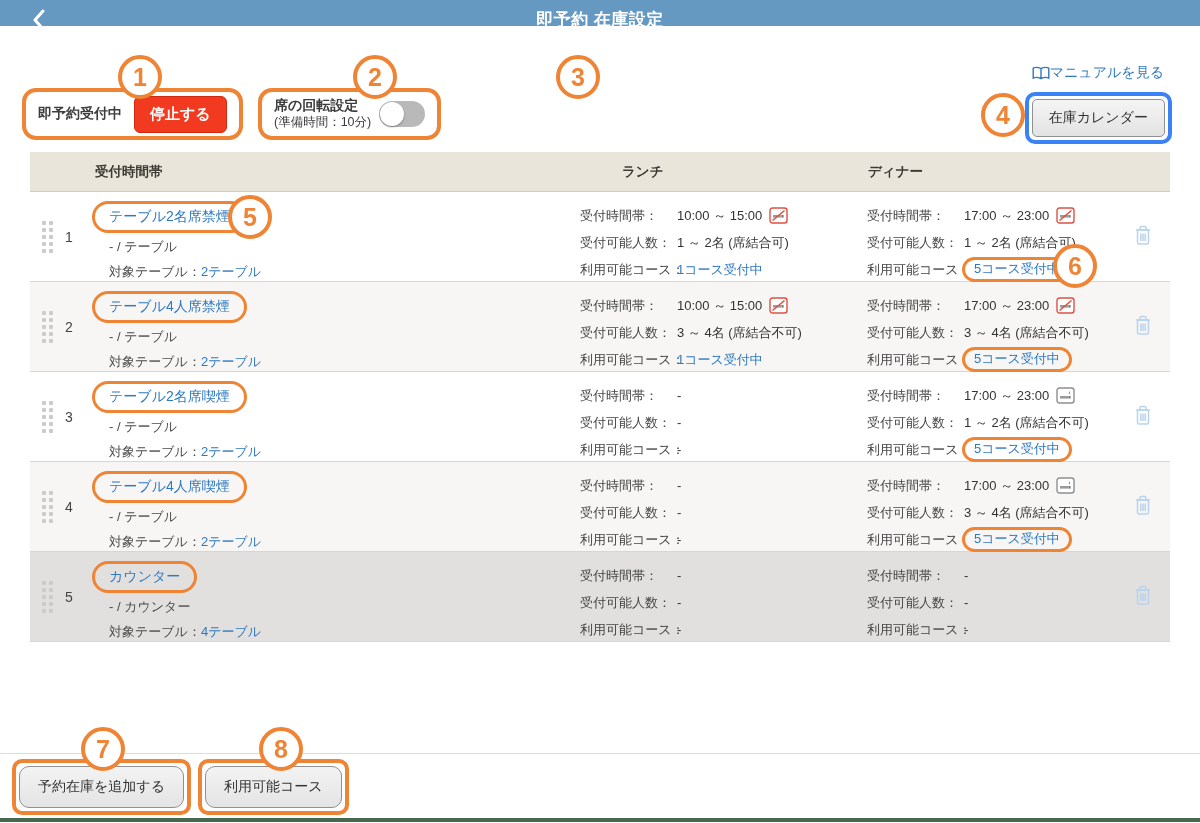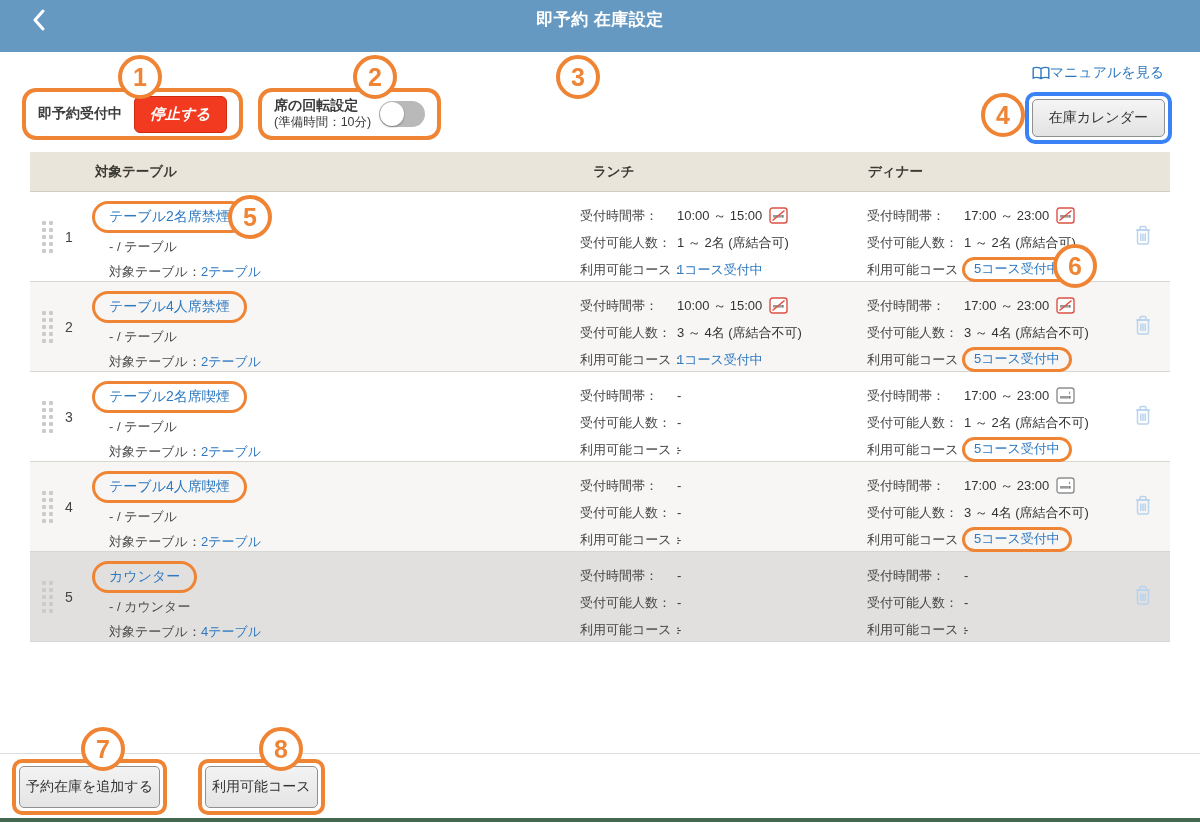--- a/index.html
+++ b/index.html
@@ -1,21 +1,21 @@
 <!DOCTYPE html>
 <html><head>
 <meta charset="utf-8">
 <style>
   * { margin:0; padding:0; box-sizing:border-box; }
   html,body { background:#fff; }
   body { font-family:"Liberation Sans","DejaVu Sans",sans-serif; color:#333; }
   .page { position:relative; width:1200px; height:823px; background:#fff; overflow:hidden; }
 
   
-  .appbar { position:absolute; left:0; top:0; width:1200px; height:52px; background:#6699c2; }
+  .appbar { position:absolute; left:0; top:0; width:1200px; height:26px; background:#6699c2; }
   .appbar .title { position:absolute; left:0; right:0; top:0; line-height:40px; text-align:center;
                    color:#fff; font-size:17px; letter-spacing:.5px; }
   .back-btn { position:absolute; left:18px; top:0; width:40px; height:40px; background:none; border:none;
               cursor:pointer; display:flex; align-items:center; justify-content:center; }
 
   
   .abadge { position:absolute; width:44px; height:44px; border-radius:50%; background:#fff;
             border:4px solid #ee8434; color:#ee8434; font-size:25px; font-weight:bold;
             display:flex; align-items:center; justify-content:center; z-index:6; }
   .ann-box { border:4px solid #ee8434; border-radius:14px; background:#fff; }
@@ -24,21 +24,21 @@
   .ann-wrap { position:absolute; border:4px solid #3b82f6; border-radius:10px; padding:3px; background:#fff; }
 
   
   .ctl { position:absolute; top:88px; height:52px; display:flex; align-items:center;
          padding:0 12px; gap:12px; }
   .ctl-label { font-size:14px; font-weight:bold; color:#3c3c3c; white-space:nowrap; }
   .ctl1 { left:22px; }
   .ctl2 { left:258px; gap:8px; }
   .ctl3 { left:462px; gap:9px; }
   .btn-red { background:#f23a20; border:1px solid #cf2a10; border-radius:6px; color:#fff;
-             font-size:15px; font-weight:bold; padding:8px 15px; cursor:pointer;font-style:italic; }
+             font-size:15px; font-weight:bold; padding:8px 15px; cursor:pointer; }
   .btn-blue { background:#5d95be; border:1px solid #3f7096; border-radius:6px; color:#fff;
               font-size:15px; padding:8px 14px; cursor:pointer; }
   .rot-lines { line-height:1.25; }
   .rot-main { font-size:14px; font-weight:bold; color:#3c3c3c; }
   .rot-sub { font-size:12.5px; color:#3c3c3c; }
   .toggle { position:relative; width:46px; height:26px; border-radius:13px; background:#b9b9b9; cursor:pointer; flex-shrink:0; }
   .toggle .knob { position:absolute; left:1px; top:1px; width:24px; height:24px; border-radius:50%;
                   background:#fff; box-shadow:0 1px 2px rgba(0,0,0,.35); }
   .help { width:17px; height:17px; border-radius:50%; background:#5f9bcb; color:#fff; font-size:11px;
           font-weight:bold; display:inline-flex; align-items:center; justify-content:center; cursor:pointer; flex-shrink:0; }
@@ -46,21 +46,21 @@
   .manual-link { position:absolute; top:64px; right:36px; display:flex; align-items:center; 
                  color:#2e79c0; font-size:14px; text-decoration:none; cursor:pointer; }
   .cal-wrap { top:92px; right:28px; }
   .btn-gray { background:linear-gradient(#f5f5f5,#e3e3e3); border:1px solid #909090; border-radius:5px;
               color:#333; font-size:14px; padding:9px 16px; cursor:pointer; white-space:nowrap; }
 
   
   .tbl { position:absolute; left:30px; top:152px; width:1140px; }
   .thead { position:relative; height:40px; background:#eae5db; border-bottom:1px solid #cfcdc4; }
   .thead span { position:absolute; top:0; line-height:40px; font-size:13.5px; font-weight:bold; color:#3b3a33; }
-  .th-name { left:65px; } .th-lunch { left:563px; } .th-dinner { left:838px; }
+  .th-name { left:65px; } .th-lunch { left:592px; } .th-dinner { left:838px; }
 
   .trow { position:relative; height:90px; border-bottom:1px solid #d8d6d2; }
   .bg-a { background:#fff; } .bg-b { background:#f7f6f4; } .bg-c { background:#e1e0de; }
 
   .drag { position:absolute; left:12px; top:50%; transform:translateY(-50%); display:grid;
           grid-template-columns:4px 4px; grid-auto-rows:4px; gap:3px; cursor:grab; }
   .drag i { background:#cbcbc9; border-radius:1px; }
   .rownum { position:absolute; left:28px; top:50%; transform:translateY(-50%); width:22px;
             text-align:center; font-size:14px; color:#444; }
 
@@ -77,22 +77,22 @@
   .fval { color:#333; }
   .tline .ico { margin-left:7px; display:inline-flex; }
 
   .trashbtn { position:absolute; right:16px; top:50%; transform:translateY(-50%); background:none;
               border:none; cursor:pointer; padding:2px; }
 
   
   .footer { position:absolute; left:0; right:0; top:753px; bottom:0; background:#fff; border-top:1px solid #dcdcdc; }
   .fbtn-wrap { position:absolute; top:5px; border:4px solid #ee8434; border-radius:10px; padding:3px; background:#fff; }
   .fwrap-add { left:12px; } .fwrap-support { left:198px; }
-  .fbtn { background:linear-gradient(#f3f3f3,#e4e4e4); border:1px solid #909090; border-radius:5px;
-          color:#333; font-size:14px; padding:11px 6px; cursor:pointer; white-space:nowrap; }
+  .fbtn { background:linear-gradient(#f3f3f3,#e4e4e4); border:1px solid #909090; border-radius:10px;
+          color:#333; font-size:14px; padding:11px 18px; cursor:pointer; white-space:nowrap; }
   .green-bar { position:absolute; left:0; right:0; bottom:1px; height:4px; background:#46684e; }
 </style>
 </head>
 <body>
 
 <div class="page">
 
   <header class="appbar">
     <button class="back-btn">
       <span style="display:inline-flex;">
@@ -132,21 +132,21 @@
         </svg>
     </span>
     <span>マニュアルを見る</span>
   </a>
   <div class="ann-wrap cal-wrap">
     <button class="btn-gray">在庫カレンダー</button>
   </div>
 
   <div class="tbl">
     <div class="thead">
-      <span class="th-name">対象テーブル</span>
+      <span class="th-name">受付時間帯</span>
       <span class="th-lunch">ランチ</span>
       <span class="th-dinner">ディナー</span>
     </div>
 
     <div class="trow bg-a">
       <span class="drag">
           <i></i>
           <i></i>
           <i></i>
           <i></i>

